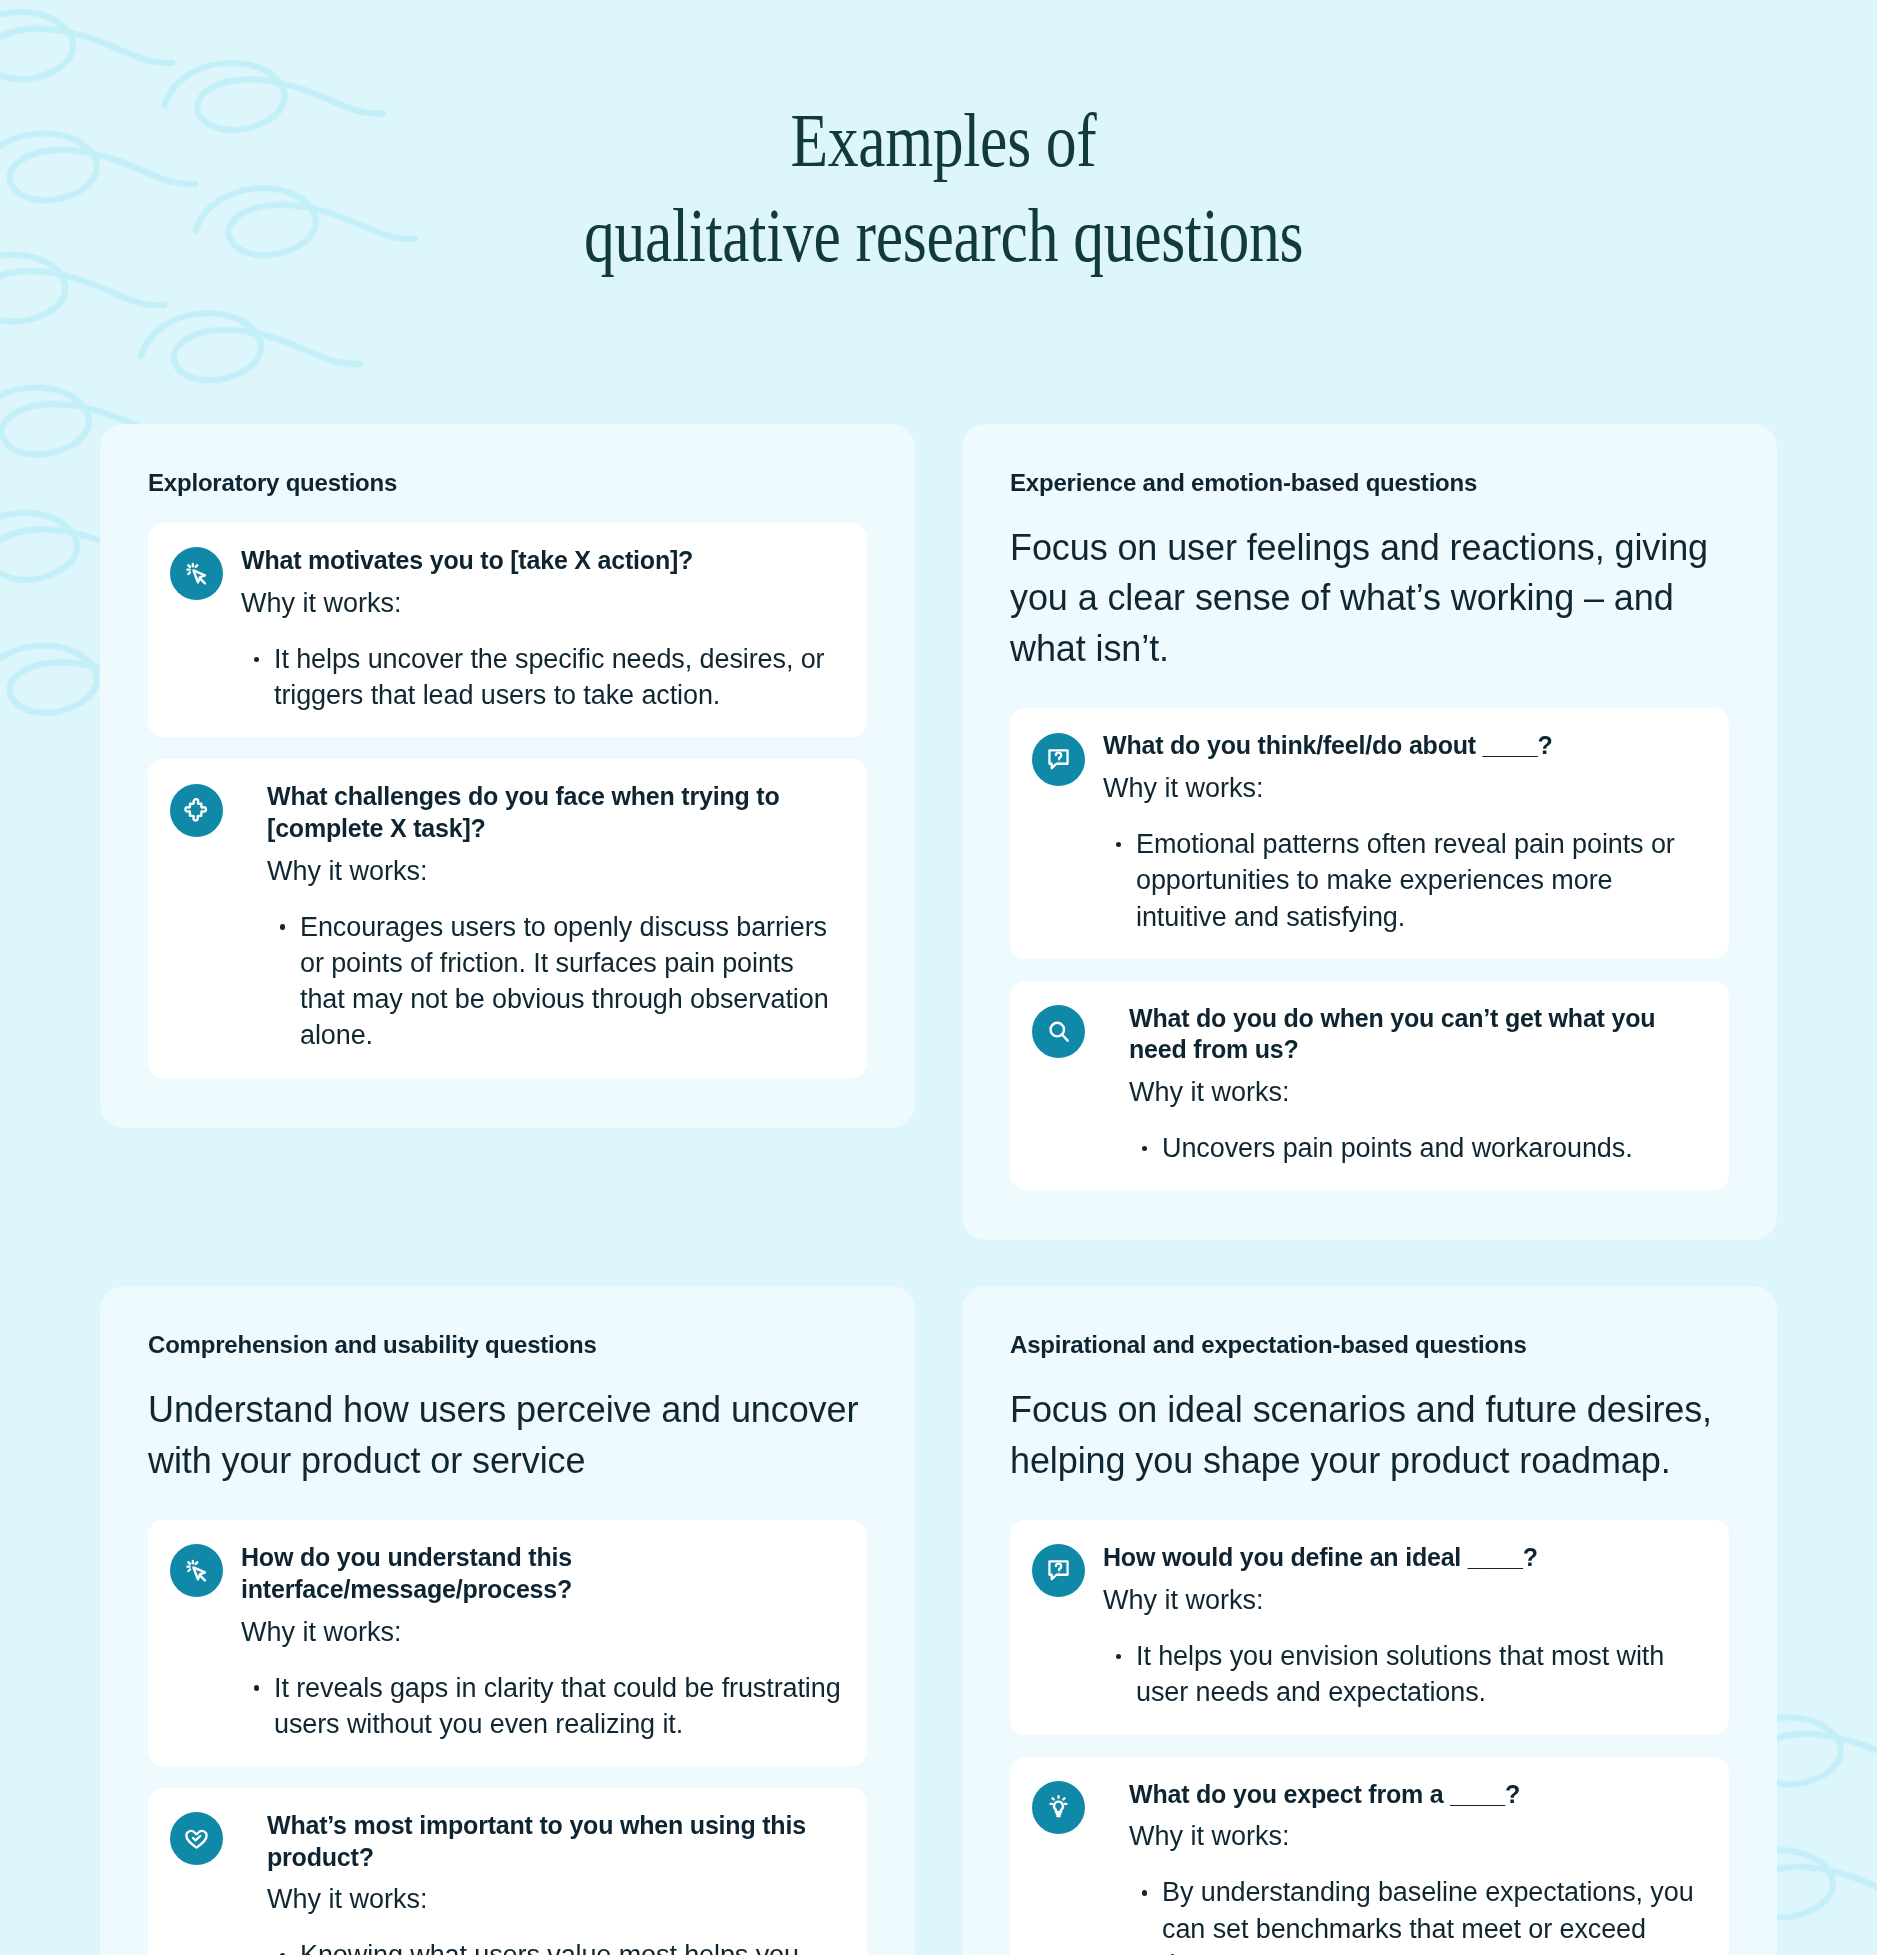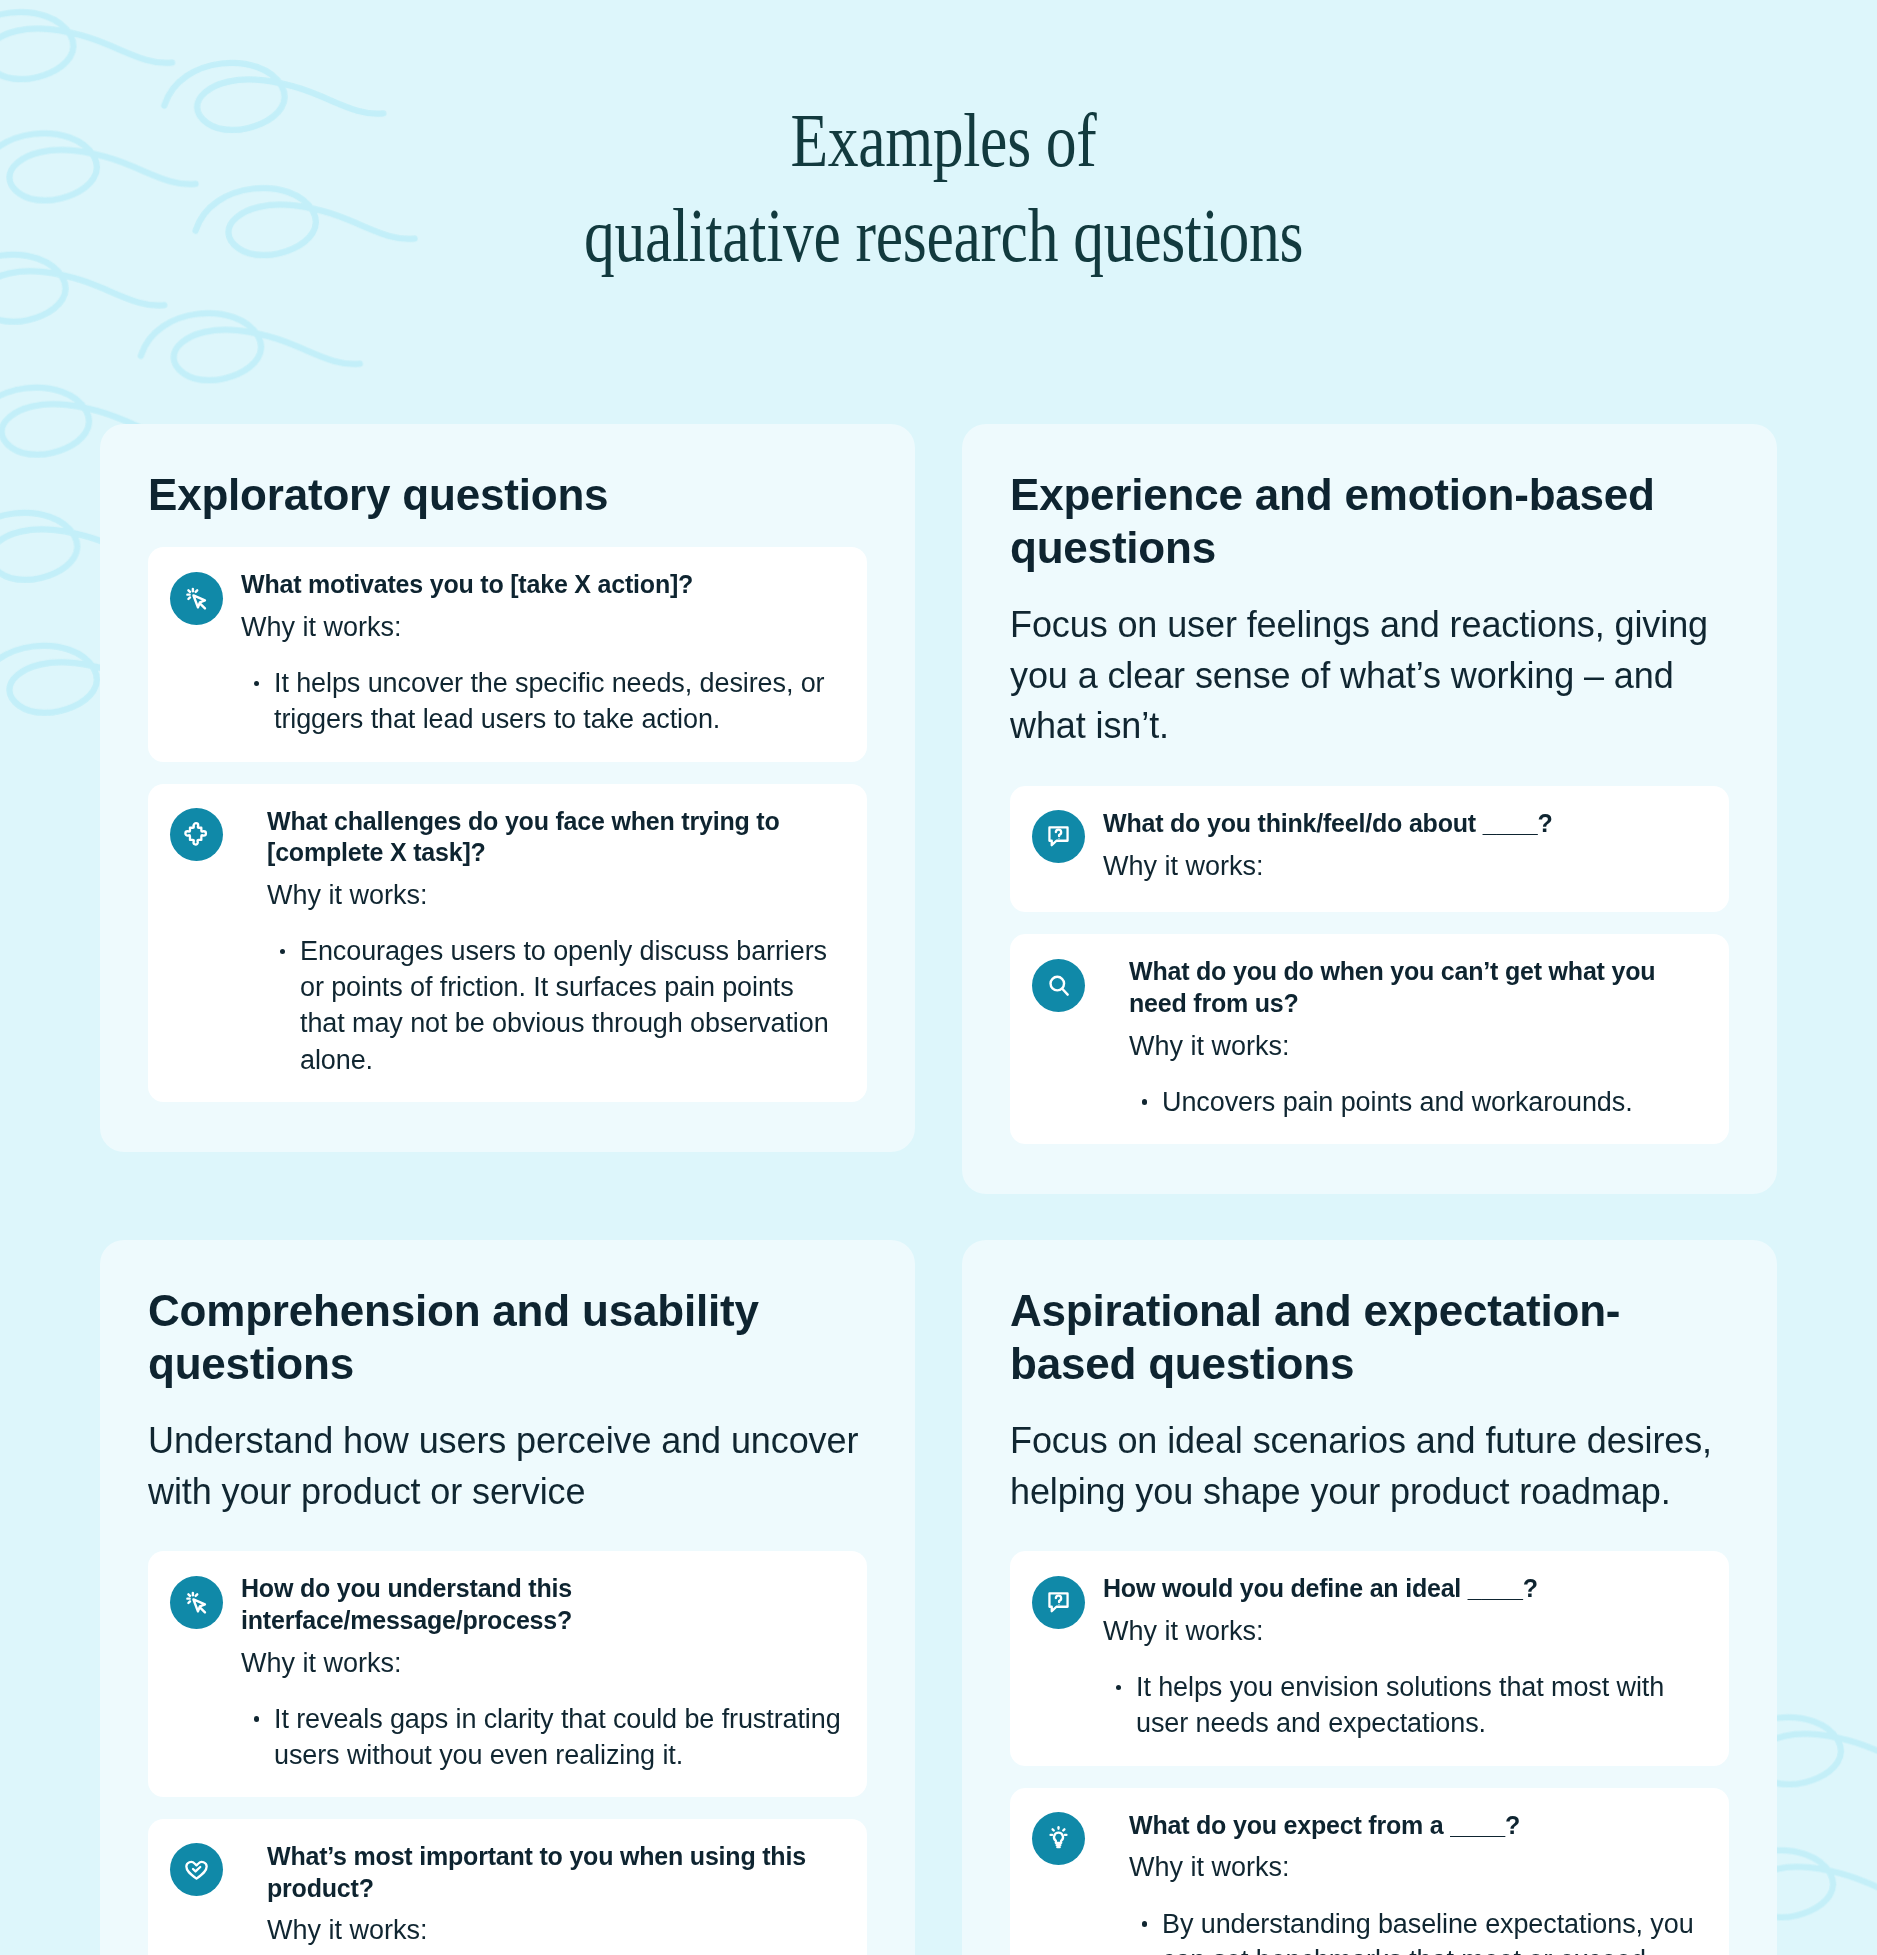--- a/index.html
+++ b/index.html
@@ -67,21 +67,21 @@
   }
   .panel {
     background: #eefafd;
     border-radius: 24px;
     padding: 44px 48px 50px 48px;
     box-sizing: border-box;
     align-self: start;
   }
 
   .panel-title {
-    font-size: 44px;
+    font-size: 24px;
     font-weight: 700;
     line-height: 1.21;
     color: #0e2430;
     letter-spacing: -0.2px;
     margin: 0 0 26px 0;
   }
   .panel-desc {
     font-size: 36px;
     font-weight: 400;
     line-height: 1.40;
@@ -258,20 +258,23 @@
         <span class="icon-badge">
           <svg viewBox="0 0 24 24" fill="none" stroke="#ffffff" stroke-width="1.9" stroke-linecap="round" stroke-linejoin="round">
             <path d="M4.5 4.5 h15 v11 h-9.2 L6.4 19.2 v-3.7 H4.5 z"></path>
             <path d="M9.8 8.4 a2.2 2.2 0 1 1 2.7 2.2 v1.1"></path>
             <circle cx="12.4" cy="13.6" r="0.45" fill="#ffffff" stroke="none"></circle>
           </svg>
         </span>
         <div class="qbody">
           <h3 class="q-title">What do you think/feel/do about ____?</h3>
           <p class="q-why">Why it works:</p>
+          <ul class="q-list">
+            <li>Emotional patterns often reveal pain points or opportunities to make experiences more intuitive and satisfying.</li>
+          </ul>
         </div>
       </article>
 
       <article class="qcard">
         <span class="icon-badge">
           <svg viewBox="0 0 24 24" fill="none" stroke="#ffffff" stroke-width="2" stroke-linecap="round" stroke-linejoin="round">
             <circle cx="11" cy="10.4" r="5.6"></circle>
             <path d="M15.1 14.7 L19.6 19.6"></path>
           </svg>
         </span>

